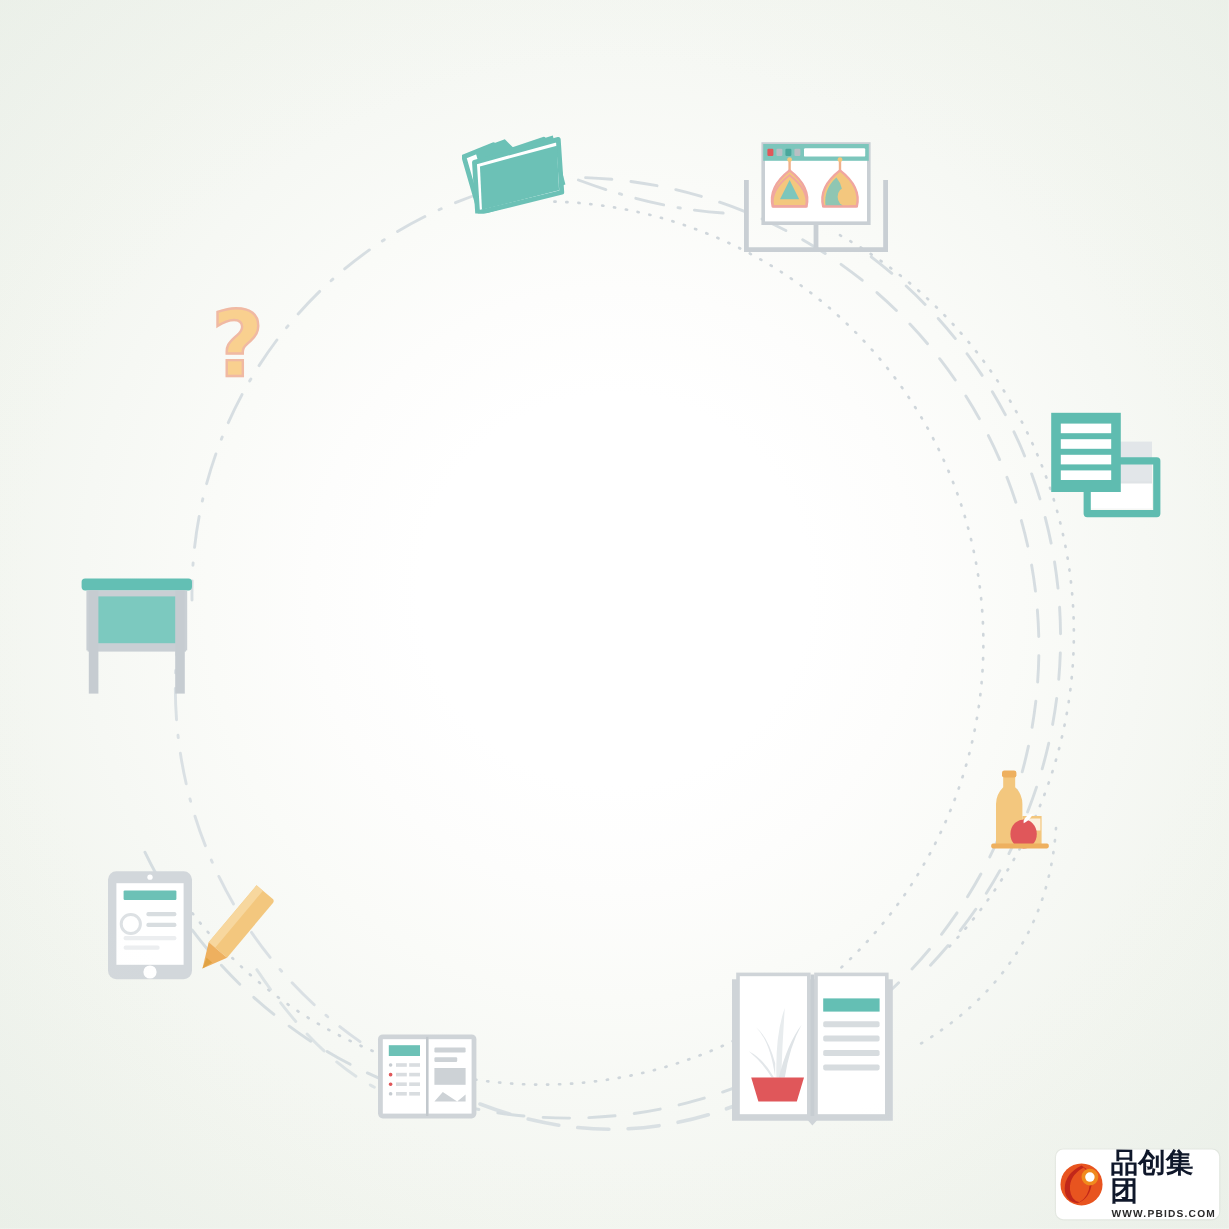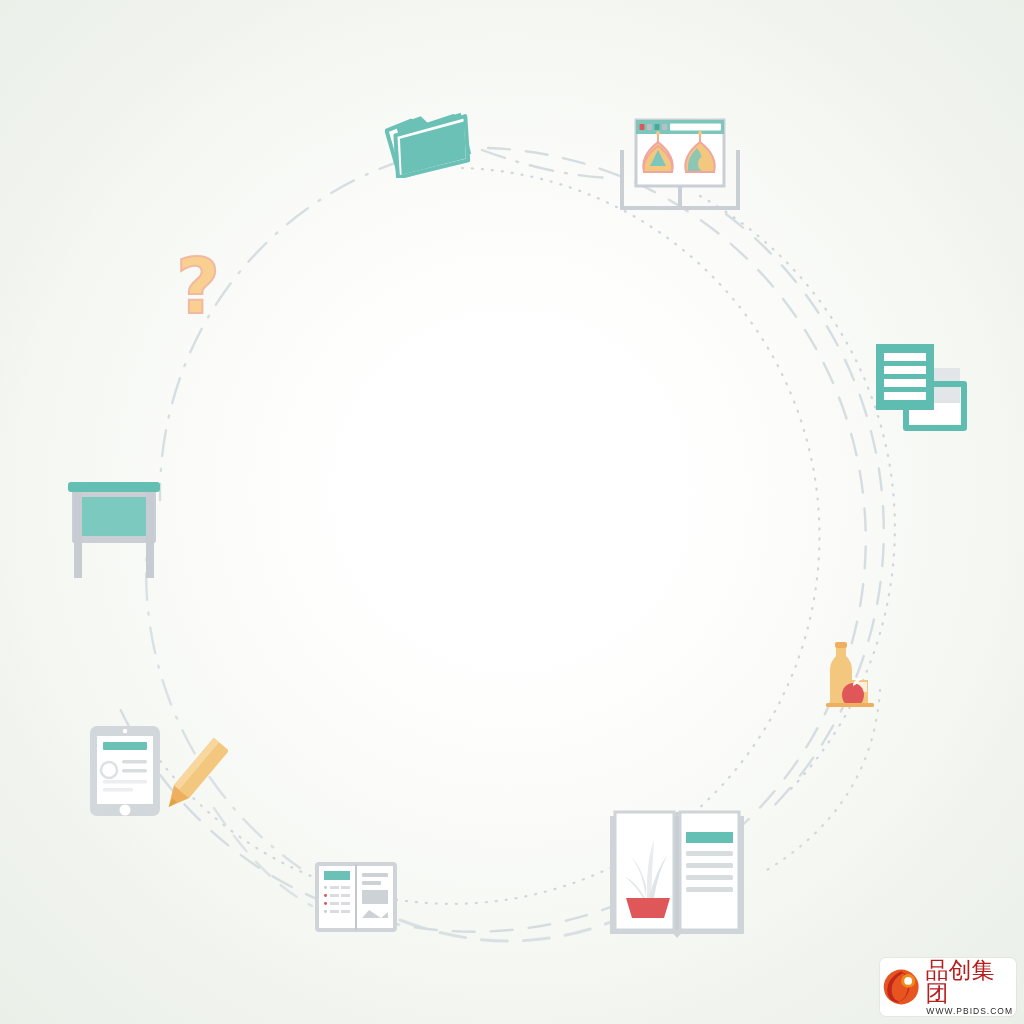--- a/index.html
+++ b/index.html
@@ -62,25 +62,25 @@
     position:absolute;right:8px;bottom:8px;
     width:136px;height:58px;border-radius:6px;
     background:#ffffff;
     display:flex;align-items:center;justify-content:center;
     box-shadow:0 0 0 1px rgba(0,0,0,0.04);
   }
   #wm-inner{display:flex;align-items:center;gap:5px;padding:0 6px;}
   #wm-text{display:flex;flex-direction:column;align-items:center;line-height:1;}
   #wm-cn{
     font-family:"DejaVu Sans", sans-serif;
-    font-size:23px;font-weight:normal;color:#b91c1c;letter-spacing:0px;
+    font-size:23px;font-weight:bold;color:#0f172a;letter-spacing:0px;
   }
   #wm-url{
     font-family:"Liberation Sans", sans-serif;
-    font-size:8.5px;font-weight:normal;color:#2a2a2a;letter-spacing:1.0px;margin-top:2px;
+    font-size:8.5px;font-weight:bold;color:#2a2a2a;letter-spacing:1.0px;margin-top:2px;
   }
 </style>
 </head>
 <body>
 
 <div id="stage">
 
   <svg id="arcs" viewBox="0 0 1024 1024" width="1024" height="1024">
 
     <path d="M 462 168 A 368 368 0 1 1 148 744" fill="none" stroke="#ccd4d9" stroke-width="2.2" stroke-linecap="round" stroke-dasharray="1 9" opacity="0.95"></path>

